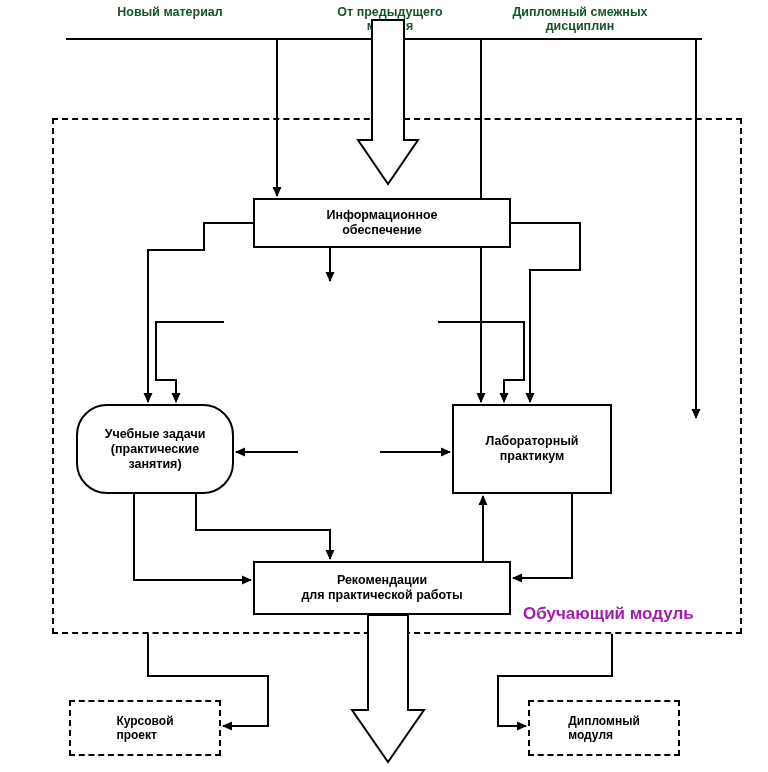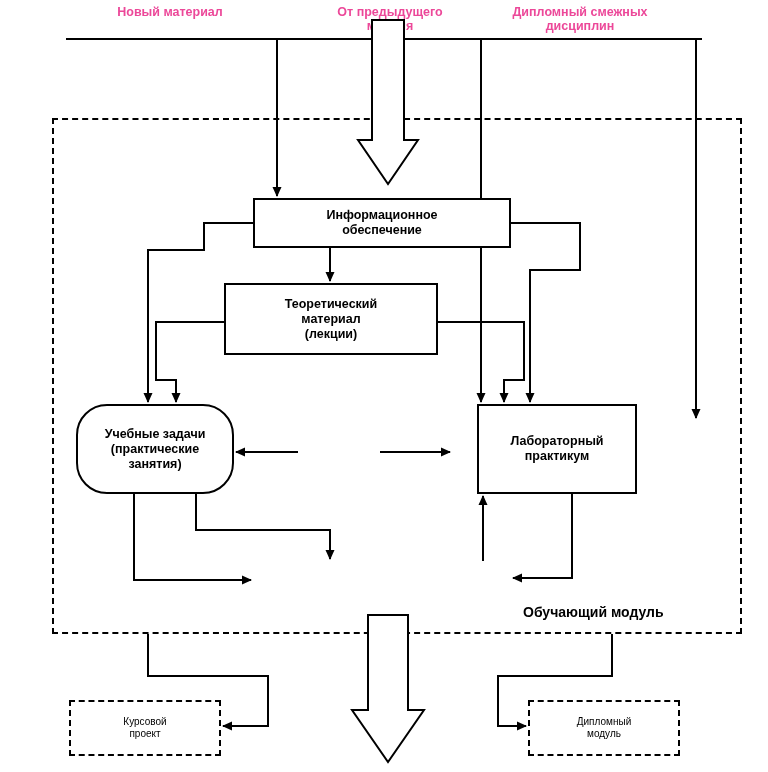--- a/index.html
+++ b/index.html
@@ -14,21 +14,21 @@
     position: relative;
     width: 768px;
     height: 772px;
     background: #ffffff;
     overflow: hidden;
   }
   .lbl {
     position: absolute;
     font-weight: bold;
     font-size: 12.5px;
-    color: #ec4899;
+    color: #14532d;
     text-align: center;
     line-height: 1.15;
     white-space: pre-line;
   }
   .box {
     position: absolute;
     border: 2px solid #000;
     background: #fff;
     display: flex;
     align-items: center;
@@ -41,39 +41,39 @@
     white-space: pre-line;
     box-sizing: border-box;
   }
   .dashed-box {
     position: absolute;
     border: 2px dashed #000;
     background: #fff;
     display: flex;
     align-items: center;
     justify-content: center;
-    text-align: center;
-    font-size: 10px;
-    font-weight: normal;
+    text-align: left;
+    font-size: 12px;
+    font-weight: bold;
     line-height: 1.2;
     color: #000;
     white-space: pre-line;
     box-sizing: border-box;
   }
   .module-frame {
     position: absolute;
     border: 2px dashed #000;
     background: transparent;
     box-sizing: border-box;
   }
   .module-caption {
     position: absolute;
-    font-size: 14px;
+    font-size: 17px;
     font-weight: bold;
-    color: #000000;
+    color: #a21caf;
     white-space: pre-line;
   }
   svg.wires {
     position: absolute;
     left: 0;
     top: 0;
     width: 768px;
     height: 772px;
     pointer-events: none;
   }
@@ -143,33 +143,32 @@
 
     <polygon class="fat" points="368,615 408,615 408,710 424,710 388,762 352,710 368,710"></polygon>
 
     <path d="M148,634 L148,676 L268,676 L268,726 L223,726" marker-end="url(#ah)"></path>
     <path d="M612,634 L612,676 L498,676 L498,726 L526,726" marker-end="url(#ah)"></path>
   </svg>
 
   <div class="box" style="left:253px; top:198px; width:258px; height:50px;">Информационное
 обеспечение</div>
 
-  <div class="box" style="left:224px; top:283px; width:214px; height:72px;">Теоретический
-материал
-(лекции)</div>
 
   <div class="box" style="left:76px; top:404px; width:158px; height:90px;border-radius:31px;">Учебные задачи
 (практические
 занятия)</div>
 
 
-  <div class="box" style="left:452px; top:404px; width:160px; height:90px;margin-left:25px;">Лабораторный
+  <div class="box" style="left:452px; top:404px; width:160px; height:90px;">Лабораторный
 практикум</div>
 
 
+  <div class="box" style="left:253px; top:561px; width:258px; height:54px;">Рекомендации
+для практической работы</div>
 
   <div class="dashed-box" style="left:69px; top:700px; width:152px; height:56px;">Курсовой
 проект</div>
 
   <div class="dashed-box" style="left:528px; top:700px; width:152px; height:56px;">Дипломный
-модуль</div>
+модуля</div>
 
 </div>
 
 </body></html>

